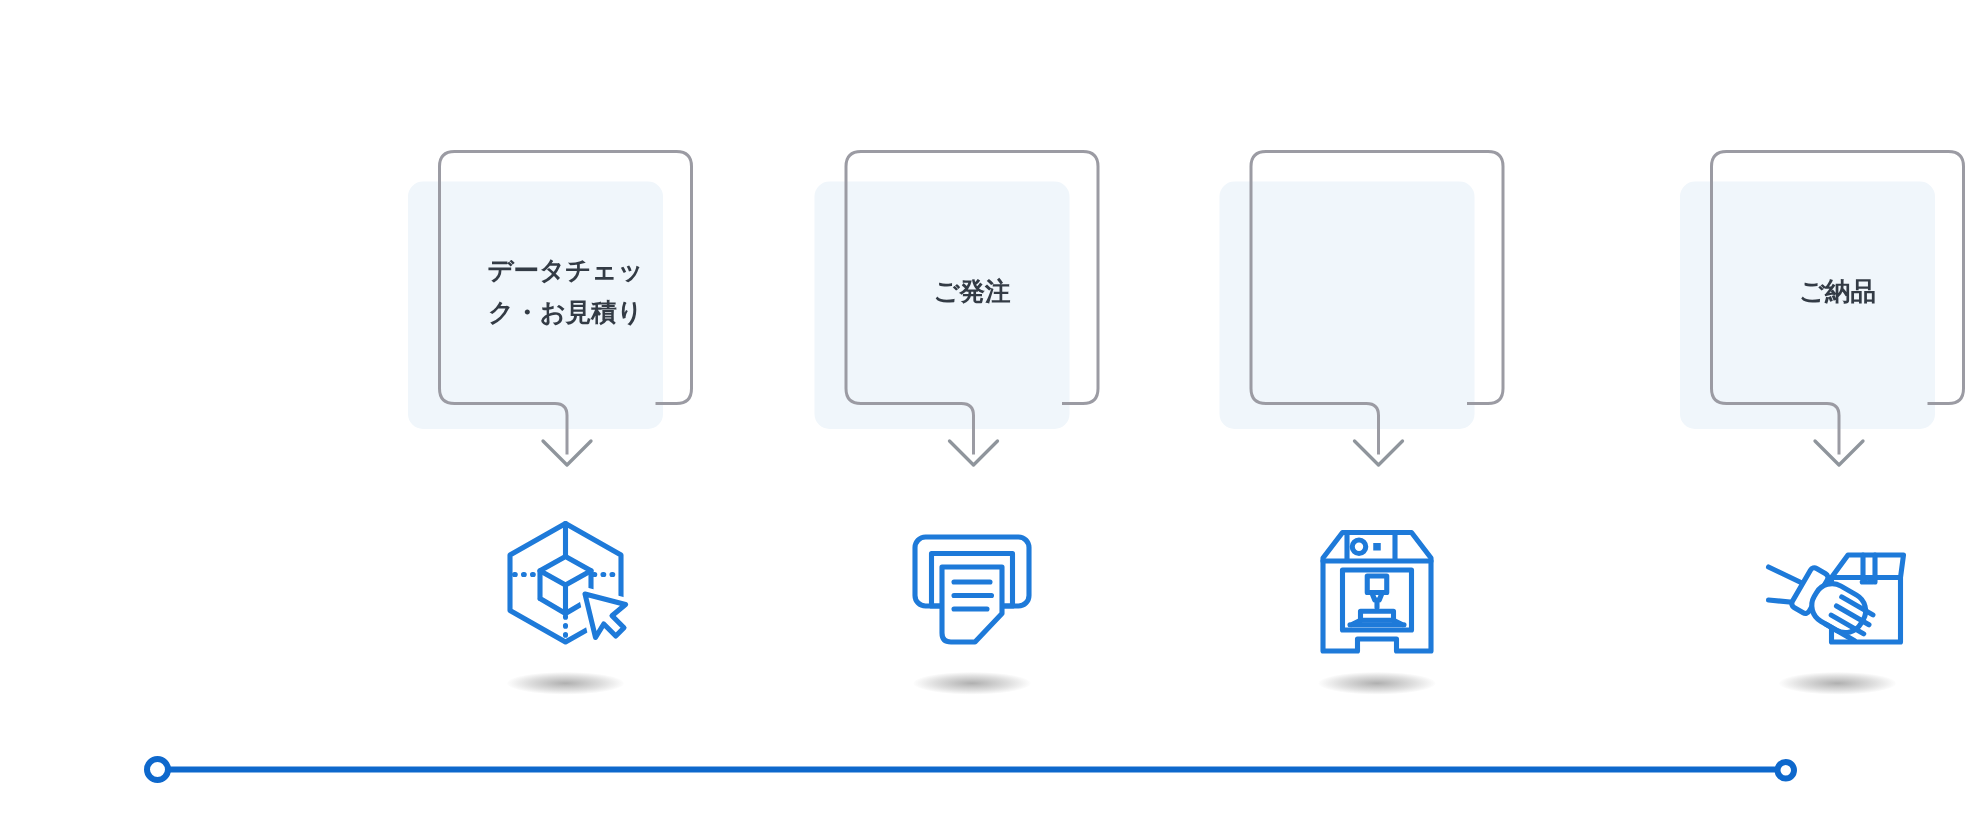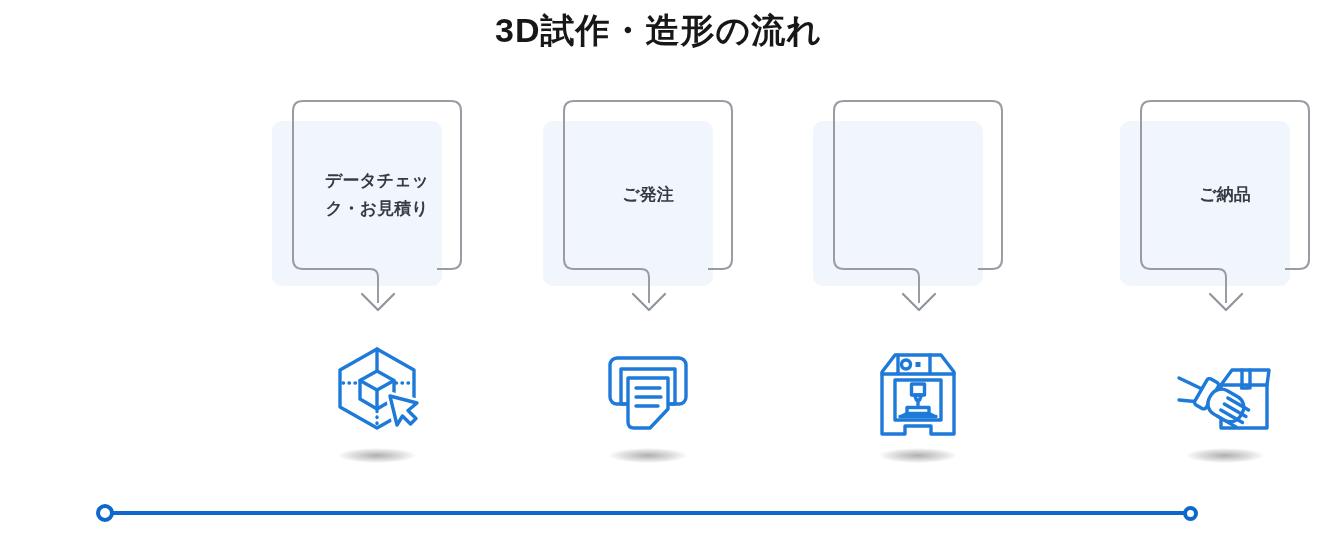--- a/index.html
+++ b/index.html
@@ -40,21 +40,20 @@
   .timeline-line { position:absolute; top:511px; left:109px; width:1076px; height:4px; background:#0e68cc; border-radius:2px; }
   .dot { position:absolute; background:#ffffff; border-radius:50%; }
   .dot-left  { left:96px;  top:504px; width:18px; height:18px; border:4.5px solid #0e68cc; }
   .dot-right { left:1183px; top:506px; width:15px; height:15px; border:4.5px solid #0e68cc; }
 </style>
 </head>
 <body>
 
 <div class="frame">
 
-  <div class="title">3D試作・造形の流れ</div>
 
 
   <div class="step" style="left:272px">
     <div class="card-bg"></div>
     <svg class="card-outline" width="210" height="230" viewBox="0 0 210 230">
       <path class="outline-path" d="M165,169 H179 Q189,169 189,159 V11 Q189,1 179,1 H31 Q21,1 21,11 V159 Q21,169 31,169 H98 Q106,169 106,177 V203"></path>
       <path class="chevron" d="M90,194 L106,210 L122,194"></path>
     </svg>
     <div class="card-label">データチェッ
 ク・お見積り</div>

